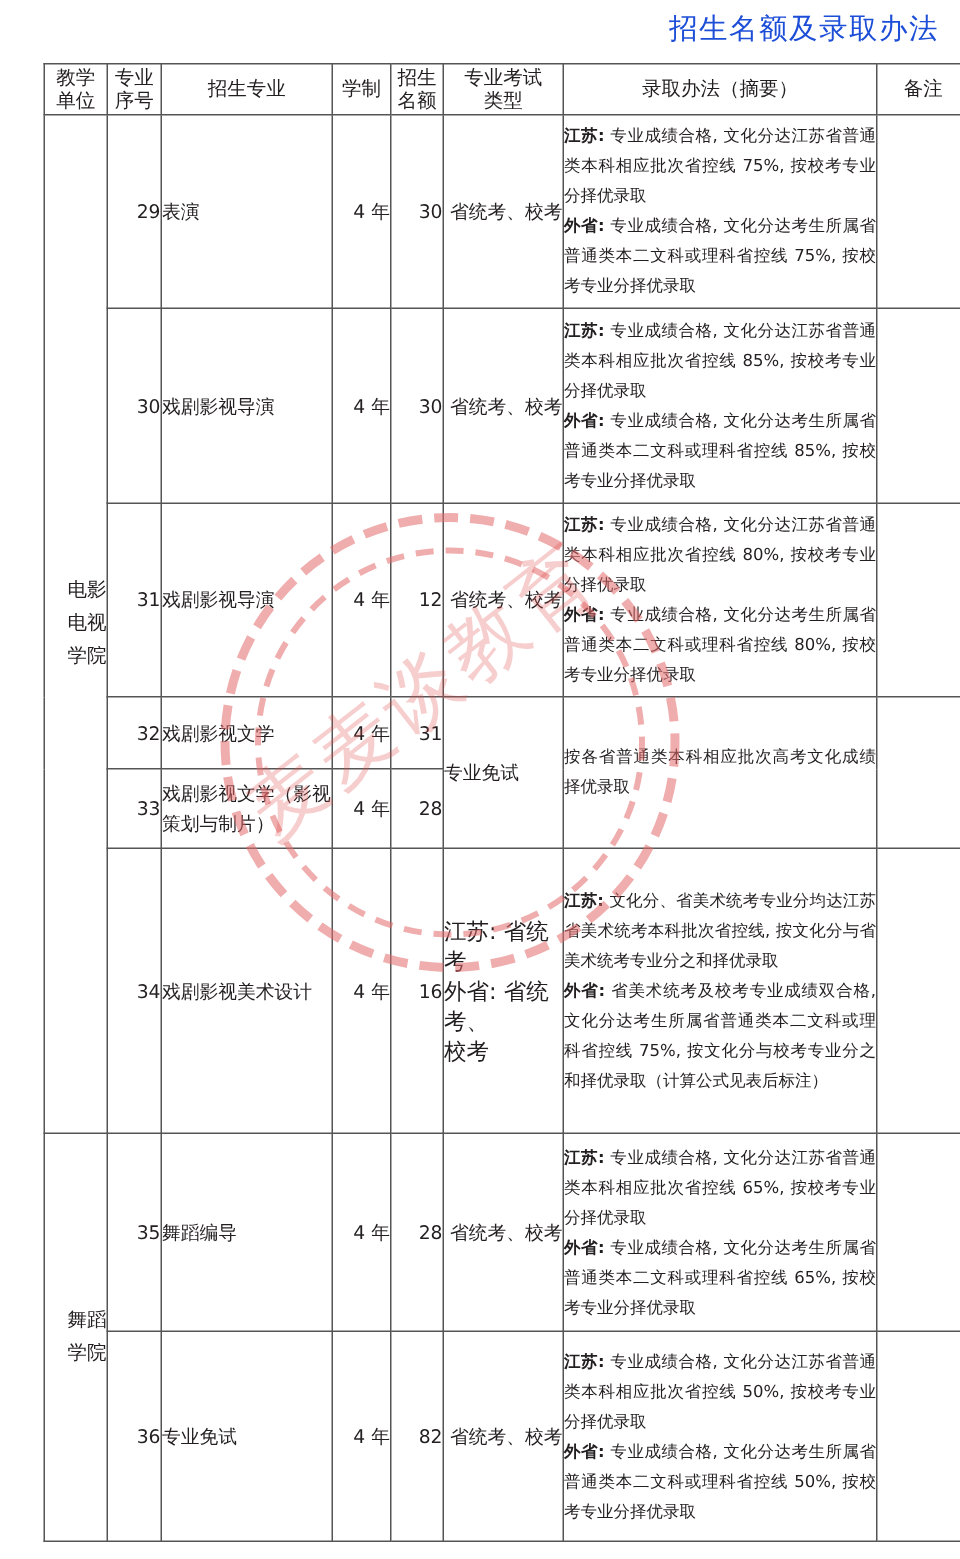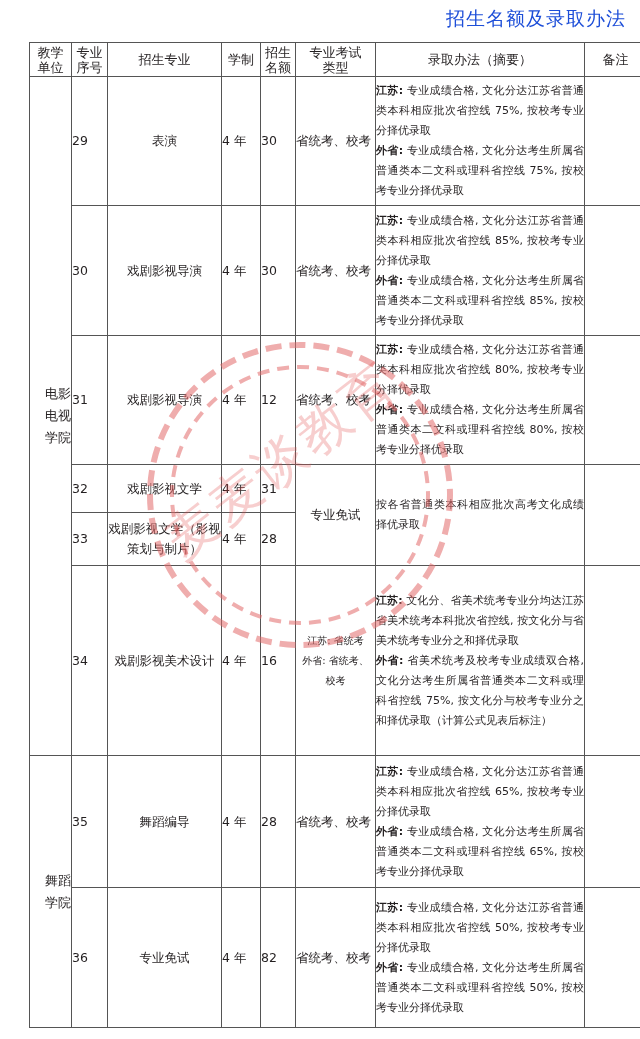--- a/index.html
+++ b/index.html
@@ -23,22 +23,22 @@
   }
   table.admit th, table.admit td {
     border: 1.5px solid #555555;
     padding: 0;
     vertical-align: middle;
   }
   table.admit th {
     font-weight: normal; font-size: 13px; line-height: 15px;
     text-align: center; height: 33px;
   }
-  td.c { text-align: left; }
-  td.l { text-align: center; padding-left: 4px; }
+  td.c { text-align: right; }
+  td.l { text-align: left; padding-left: 4px; }
   td.unit { text-align: right; line-height: 22px; font-size: 13px; }
   td.method { padding: 2px 3px 2px 4px; font-size: 11px; line-height: 20px; text-align: justify; }
   .bold { font-weight: bold; }
   .mline { display: block; }
   .watermark {
     position: absolute; left: 140px; top: 335px; width: 320px; height: 320px;
     pointer-events: none; opacity: 0.55;
   }
   .wm-text {
     position: absolute; left: 150px; top: 520px;
@@ -148,21 +148,21 @@
       <td class="l" style="line-height:20px;">戏剧影视文学（影视策划与制片）</td>
       <td class="c">4 年</td>
       <td class="c">28</td>
     </tr>
 
     <tr style="height:190px">
       <td class="c">34</td>
       <td class="l">戏剧影视美术设计</td>
       <td class="c">4 年</td>
       <td class="c">16</td>
-      <td class="l" style="font-size:10px;line-height:20px;">
+      <td class="l" style="font-size:15px;line-height:20px;">
         <span class="mline">江苏: 省统考</span>
           <span class="mline">外省: 省统考、</span>
           <span class="mline">校考</span>
       </td>
       <td class="method">
         <span class="bold">江苏:</span><span> 文化分、省美术统考专业分均达江苏省美术统考本科批次省控线, 按文化分与省美术统考专业分之和择优录取</span><br>
         <span class="bold">外省:</span><span> 省美术统考及校考专业成绩双合格, 文化分达考生所属省普通类本二文科或理科省控线 75%, 按文化分与校考专业分之和择优录取（计算公式见表后标注）</span>
       </td>
       <td></td>
     </tr>

